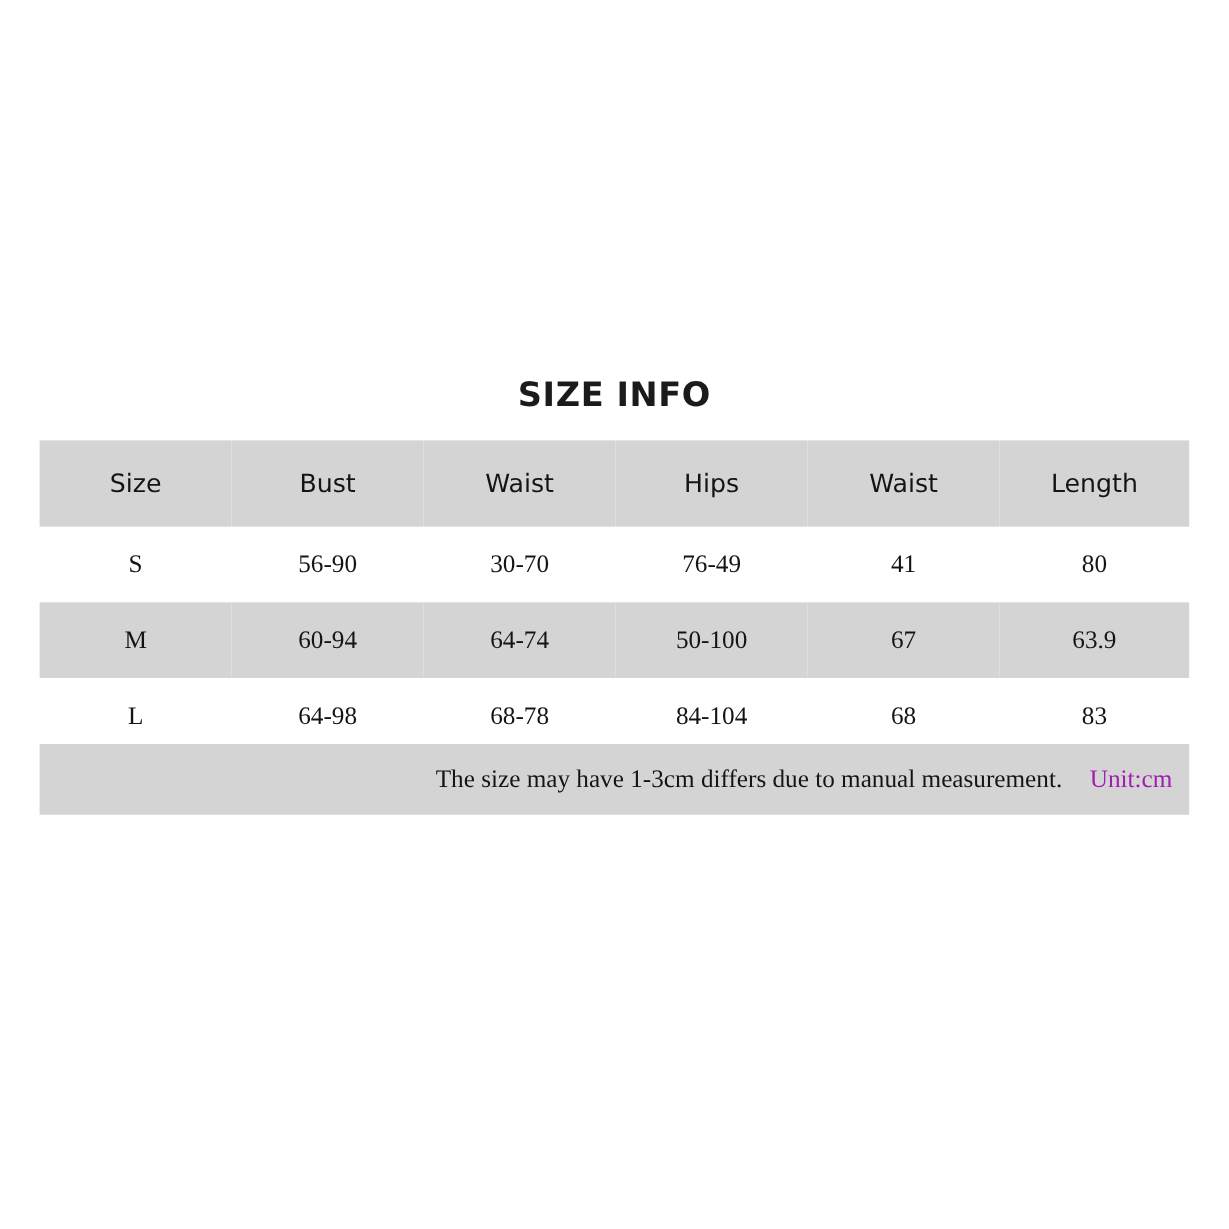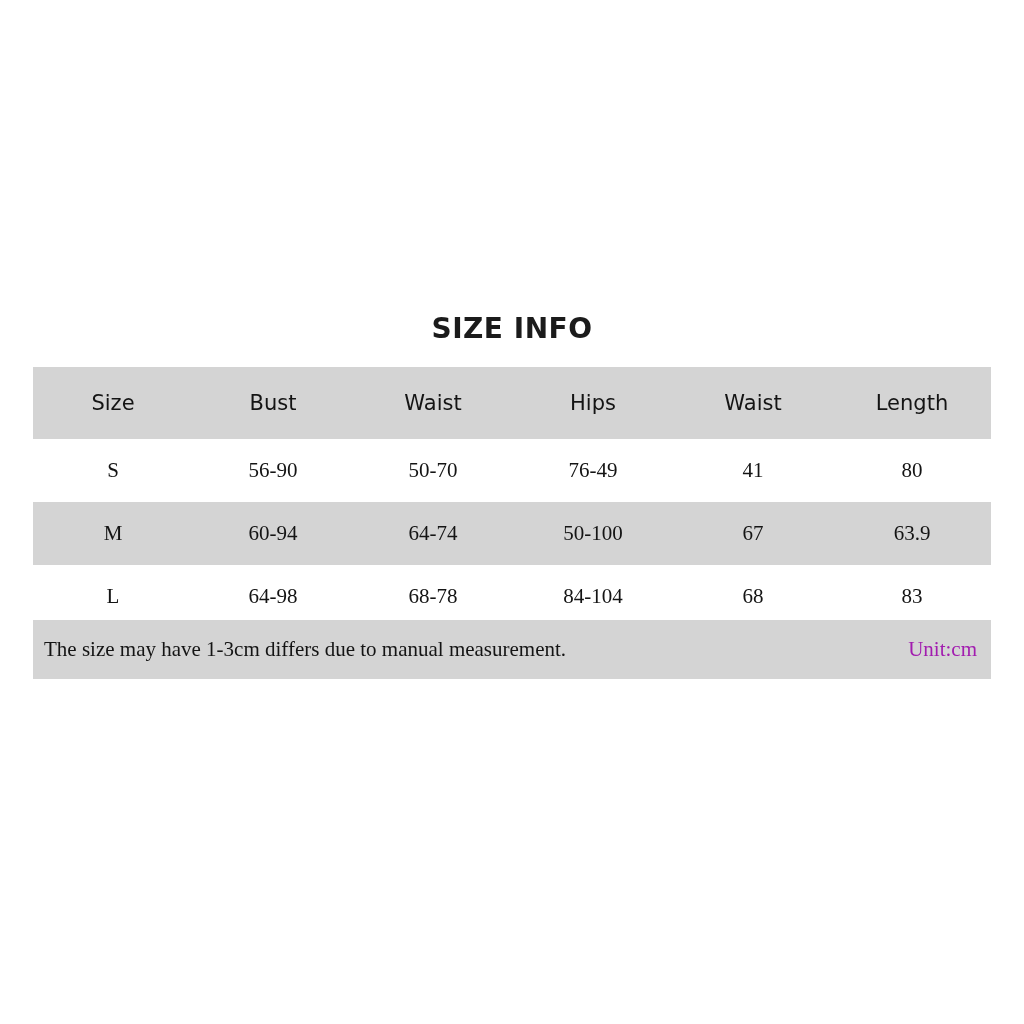--- a/index.html
+++ b/index.html
@@ -78,23 +78,24 @@
   }
   .footnote-row {
     position: absolute;
     left: 33px;
     top: 620px;
     width: 958px;
     height: 59px;
     background: #d4d4d4;
     display: flex;
     align-items: center;
-    justify-content: space-between;
+    justify-content: flex-end;
     box-sizing: border-box;
     padding: 0 14px 0 11px;
+    gap: 23px;
   }
   .footnote-text {
     font-family: "Liberation Serif", serif;
     font-size: 21px;
     color: #141414;
   }
   .footnote-unit {
     font-family: "Liberation Serif", serif;
     font-size: 21px;
     color: #a21caf;
@@ -124,21 +125,21 @@
           <th>Waist</th>
           <th>Hips</th>
           <th>Waist</th>
           <th>Length</th>
         </tr>
       </thead>
       <tbody>
         <tr>
           <td>S</td>
           <td>56-90</td>
-          <td>50-70</td>
+          <td>30-70</td>
           <td>76-49</td>
           <td>41</td>
           <td>80</td>
         </tr>
         <tr class="shaded">
           <td>M</td>
           <td>60-94</td>
           <td>64-74</td>
           <td>50-100</td>
           <td>67</td>

